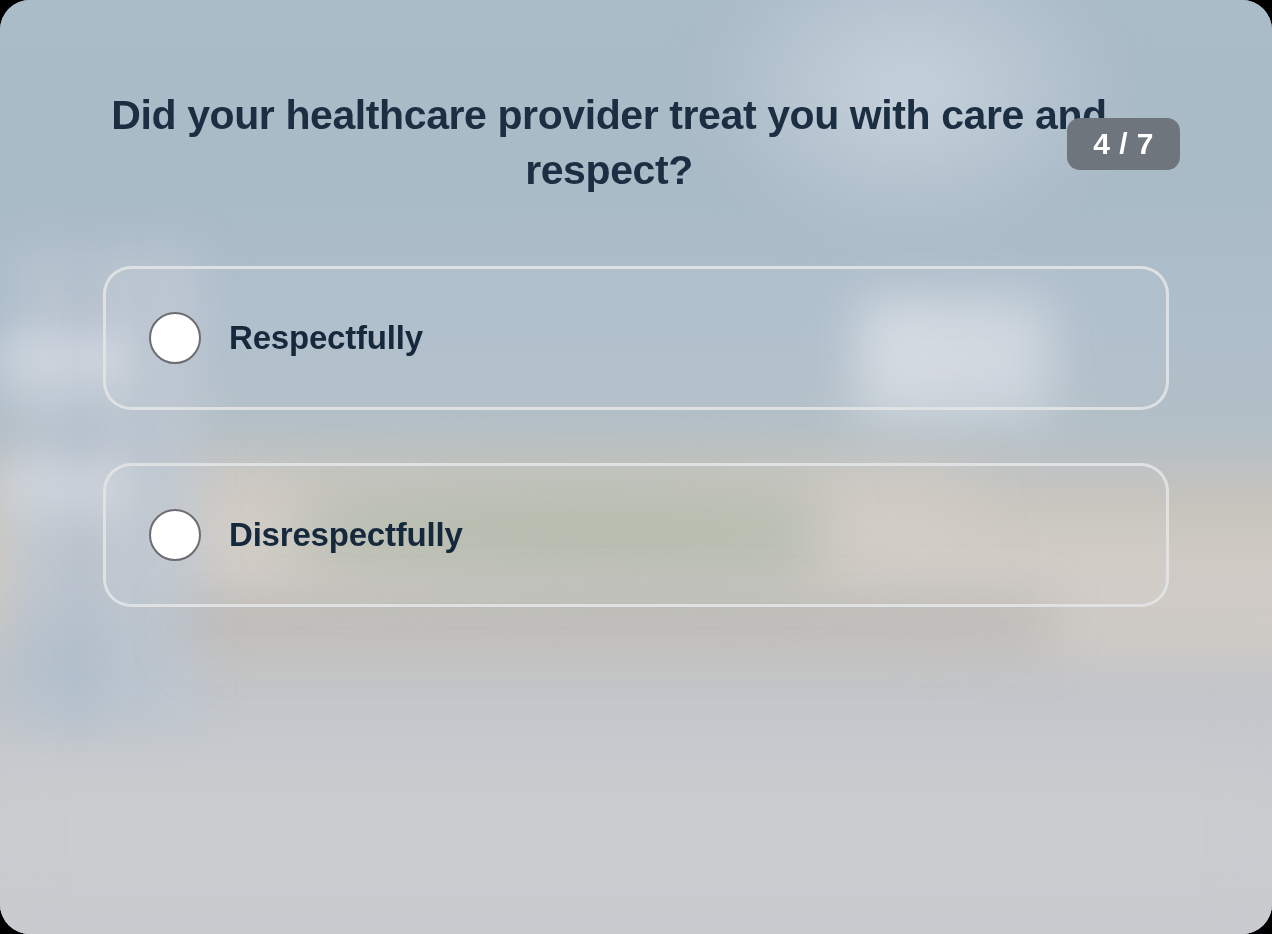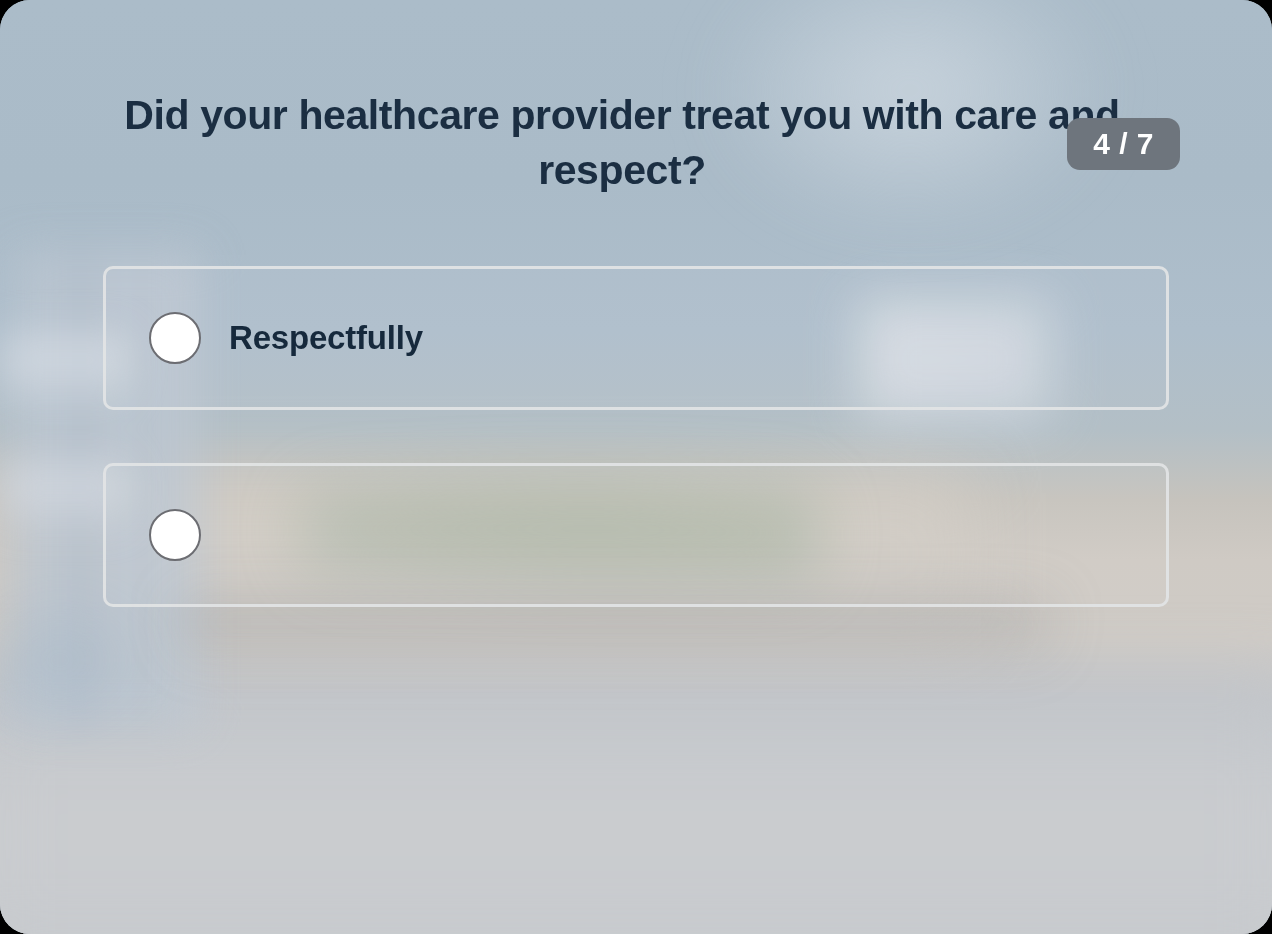--- a/index.html
+++ b/index.html
@@ -161,21 +161,20 @@
   }
 
   
   #question-header {
     position: absolute;
     left: 0;
     top: 88px;
     width: 1248px;
     padding: 0 110px;
     box-sizing: border-box;
-    margin-left: 13px;
   }
   #question-title {
     margin: 0;
     font-size: 41px;
     line-height: 55px;
     font-weight: 700;
     color: #1b2e42;
     text-align: center;
     letter-spacing: -0.4px;
     padding-right: 30px;
@@ -203,21 +202,21 @@
     position: absolute;
     left: 103px;
     top: 266px;
     width: 1066px;
   }
   .option-row {
     position: relative;
     height: 144px;
     margin-bottom: 53px;
     border: 3px solid rgba(226,228,229,.92);
-    border-radius: 10px;
+    border-radius: 28px;
     background: rgba(255,255,255,.045);
     display: flex;
     align-items: center;
     padding-left: 43px;
     box-sizing: border-box;
     cursor: pointer;
   }
   .option-row:last-child { margin-bottom: 0; }
 
   .option-radio {
@@ -266,18 +265,19 @@
     <div id="options-list">
 
       <div class="option-row">
         <span class="option-radio"></span>
         <span class="option-label">Respectfully</span>
       </div>
 
 
       <div class="option-row">
         <span class="option-radio"></span>
+        <span class="option-label">Disrespectfully</span>
       </div>
 
     </div>
 
   </div>
 </div>
 
 </body></html>

